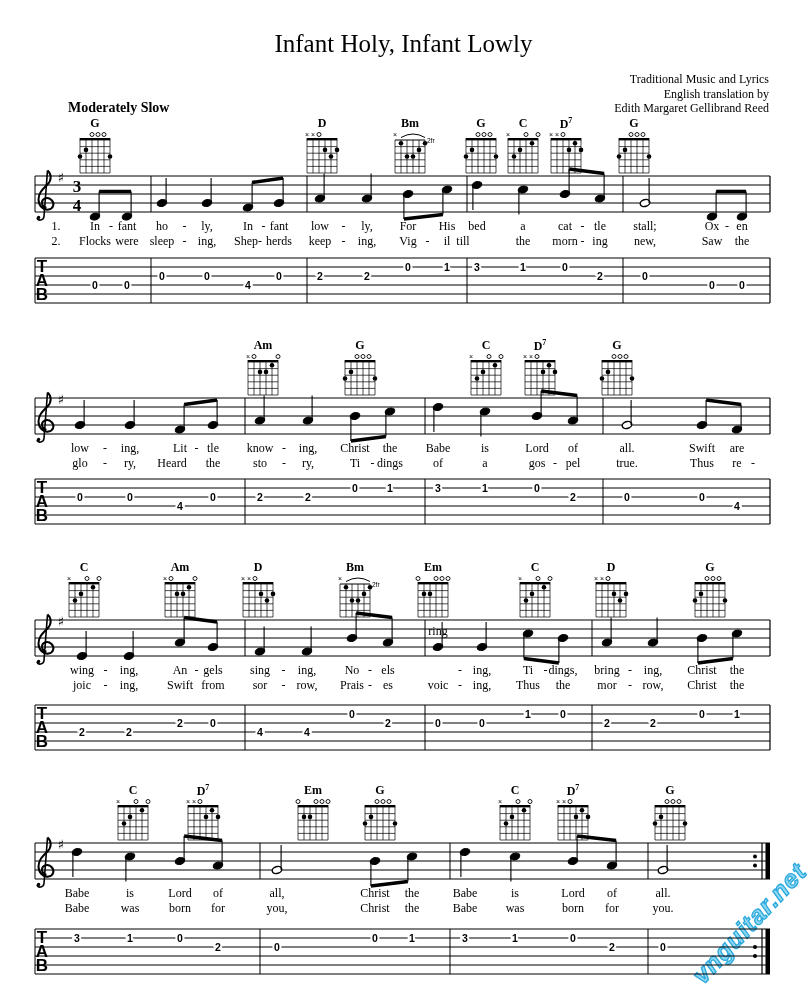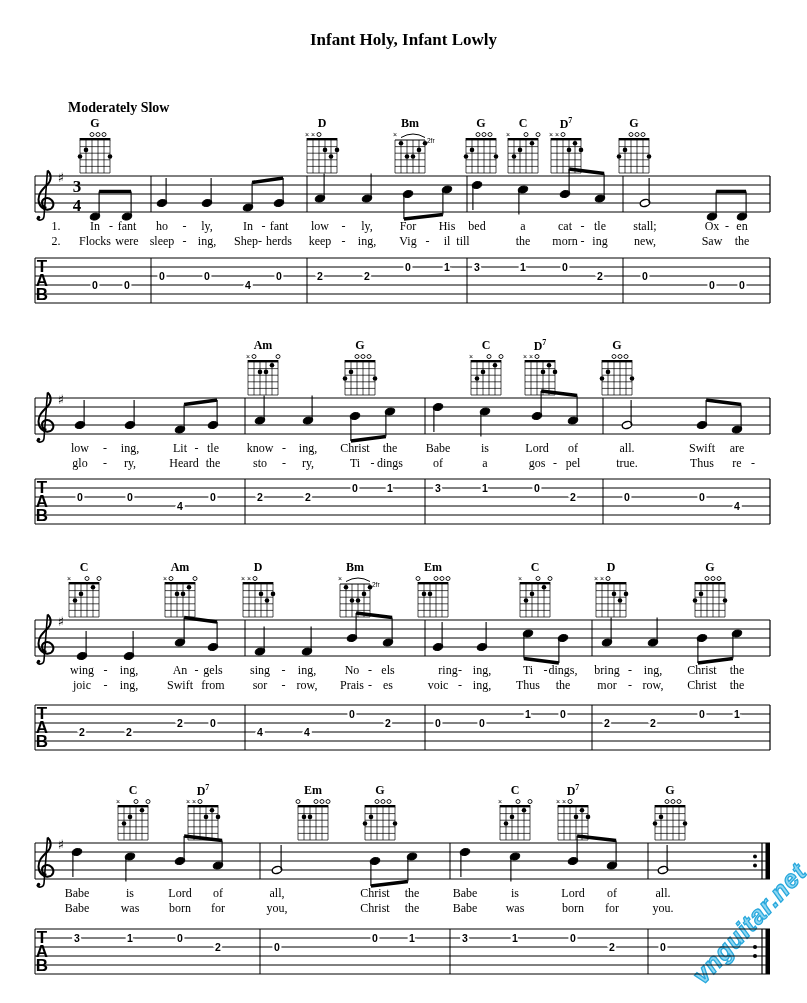--- a/index.html
+++ b/index.html
@@ -1,19 +1,19 @@
 <!DOCTYPE html>
 <html><head>
 <meta charset="utf-8">
 <style>
   html,body{margin:0;padding:0;background:#fff;}
   #sheet{position:relative;width:807px;height:1003px;background:#fff;overflow:hidden;
          font-family:"Liberation Serif", serif;color:#000;}
   .title{position:absolute;left:0;top:30px;width:807px;text-align:center;
-         font-size:17px;font-weight:bold;font-family:"Liberation Serif",serif;}
+         font-size:25px;font-weight:normal;font-family:"Liberation Serif",serif;}
   .credits{position:absolute;right:38px;top:72px;text-align:right;font-size:12px;
            line-height:14.5px;font-family:"Liberation Serif",serif;}
   .tempo{position:absolute;left:68px;top:100px;font-size:14px;font-weight:bold;
          font-family:"Liberation Serif",serif;}
   .syl{position:absolute;transform:translateX(-50%);font-size:12px;white-space:nowrap;
        font-family:"Liberation Serif",serif;}
   .chord{position:absolute;width:56px;text-align:left;}
   .cname{width:44px;text-align:center;font-size:12px;font-weight:bold;height:14px;
          font-family:"Liberation Serif",serif;}
   .cname sup{font-size:8px;}
@@ -21,20 +21,25 @@
              transform:rotate(-47deg);font-family:"Liberation Sans",sans-serif;
              font-style:italic;font-weight:bold;font-size:25px;letter-spacing:1px;
              white-space:nowrap;}
   svg{position:absolute;overflow:visible;}
 </style>
 </head>
 <body>
 
 <div id="sheet">
   <div class="title">Infant Holy, Infant Lowly</div>
+  <div class="credits">
+    <div>Traditional Music and Lyrics</div>
+    <div>English translation by</div>
+    <div>Edith Margaret Gellibrand Reed</div>
+  </div>
   <div class="tempo">Moderately Slow</div>
   <div class="watermark" style="color: rgb(142, 215, 243); -webkit-text-stroke: 1.3px rgb(41, 168, 220);">vnguitar.net</div>
 <svg width="807" height="64" style="left:0;top:166px">
       <line x1="35" y1="10" x2="770" y2="10" stroke="#000" stroke-width="1"></line>
       <line x1="35" y1="19" x2="770" y2="19" stroke="#000" stroke-width="1"></line>
       <line x1="35" y1="28" x2="770" y2="28" stroke="#000" stroke-width="1"></line>
       <line x1="35" y1="37" x2="770" y2="37" stroke="#000" stroke-width="1"></line>
       <line x1="35" y1="46" x2="770" y2="46" stroke="#000" stroke-width="1"></line>
       <line x1="35" y1="10" x2="35" y2="46" stroke="#000" stroke-width="1"></line>
       <line x1="151" y1="10" x2="151" y2="46" stroke="#000" stroke-width="1"></line>
@@ -501,21 +506,21 @@
       </svg>
     </div>
     <span class="syl" style="left: 80px; top: 441px;">low</span>
     <span class="syl" style="left: 105px; top: 441px;">-</span>
     <span class="syl" style="left: 80px; top: 456px;">glo</span>
     <span class="syl" style="left: 105px; top: 456px;">-</span>
     <span class="syl" style="left: 130px; top: 441px;">ing,</span>
     <span class="syl" style="left: 130px; top: 456px;">ry,</span>
     <span class="syl" style="left: 180px; top: 441px;">Lit</span>
     <span class="syl" style="left: 196.5px; top: 441px;">-</span>
-    <span class="syl" style="left: 184px; top: 456px; font-family: Liberation Serif, serif;">Heard</span>
+    <span class="syl" style="left: 172px; top: 456px; font-family: Liberation Serif, serif;">Heard</span>
     <span class="syl" style="left: 213px; top: 441px;">tle</span>
     <span class="syl" style="left: 213px; top: 456px;">the</span>
     <span class="syl" style="left: 260px; top: 441px;">know</span>
     <span class="syl" style="left: 284px; top: 441px;">-</span>
     <span class="syl" style="left: 260px; top: 456px;">sto</span>
     <span class="syl" style="left: 284px; top: 456px;">-</span>
     <span class="syl" style="left: 308px; top: 441px;">ing,</span>
     <span class="syl" style="left: 308px; top: 456px;">ry,</span>
     <span class="syl" style="left: 355px; top: 441px;">Christ</span>
     <span class="syl" style="left: 355px; top: 456px;">Ti</span>
@@ -825,21 +830,21 @@
     <span class="syl" style="left: 260px; top: 678px;">sor</span>
     <span class="syl" style="left: 283.5px; top: 678px;">-</span>
     <span class="syl" style="left: 307px; top: 663px;">ing,</span>
     <span class="syl" style="left: 307px; top: 678px;">row,</span>
     <span class="syl" style="left: 352px; top: 663px;">No</span>
     <span class="syl" style="left: 370px; top: 663px;">-</span>
     <span class="syl" style="left: 352px; top: 678px;">Prais</span>
     <span class="syl" style="left: 370px; top: 678px;">-</span>
     <span class="syl" style="left: 388px; top: 663px;">els</span>
     <span class="syl" style="left: 388px; top: 678px;">es</span>
-    <span class="syl" style="left: 438px; top: 663px; margin-left: 10px;">ring</span>
+    <span class="syl" style="left: 438px; top: 624px;">ring</span>
     <span class="syl" style="left: 460px; top: 663px;">-</span>
     <span class="syl" style="left: 438px; top: 678px;">voic</span>
     <span class="syl" style="left: 460px; top: 678px;">-</span>
     <span class="syl" style="left: 482px; top: 663px;">ing,</span>
     <span class="syl" style="left: 482px; top: 678px;">ing,</span>
     <span class="syl" style="left: 528px; top: 663px;">Ti</span>
     <span class="syl" style="left: 545.5px; top: 663px;">-</span>
     <span class="syl" style="left: 528px; top: 678px;">Thus</span>
     <span class="syl" style="left: 563px; top: 663px;">dings,</span>
     <span class="syl" style="left: 563px; top: 678px;">the</span>

